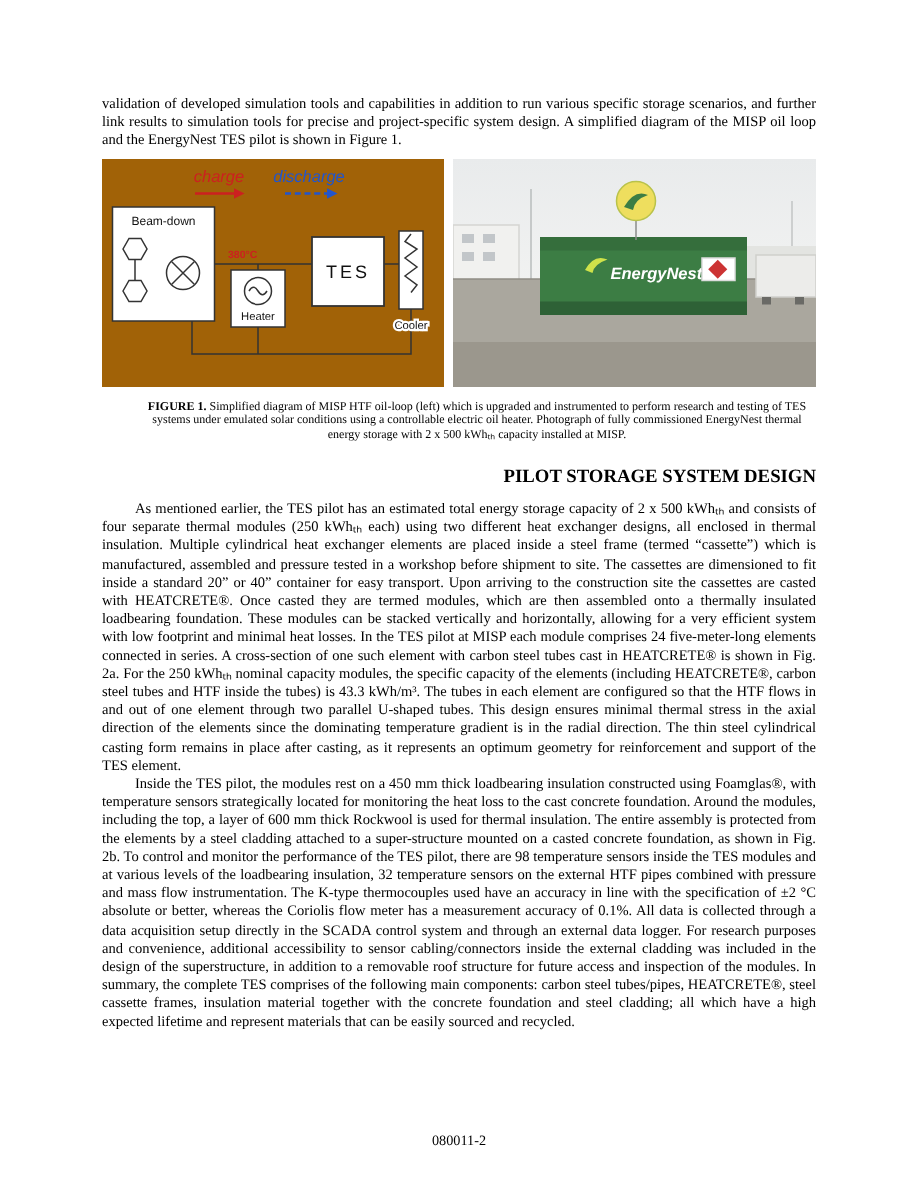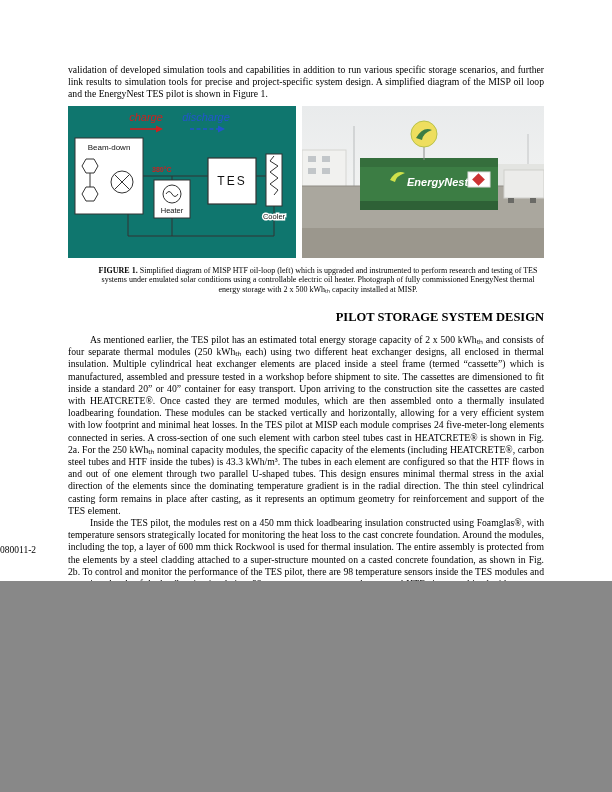--- a/index.html
+++ b/index.html
@@ -1,34 +1,34 @@
 <!DOCTYPE html>
 <html><head>
 <meta charset="utf-8">
 <style>
   * { margin:0; padding:0; box-sizing:border-box; }
   html,body { background:#888; }
   .page {
-    position:relative; width:612px; height:581px; margin:0 auto; background:#ffffff;
+    position:relative; width:612px; height:792px; margin:0 auto; background:#ffffff;
     font-family:"Liberation Serif", serif; color:#000;
     padding:64px 68px 0 68px; overflow:hidden;
   }
   .body-text { font-size:9.7px; line-height:12.2px; text-align:justify; text-indent:22px; }
   .no-indent { text-indent:0; }
   .figure-row { display:flex; gap:6px; margin-top:5px; height:152px; }
-  .diagram { width:228px; height:152px; background:#0f766e; }
+  .diagram { width:228px; height:152px; background:#a16207; }
   .photo { width:242px; height:152px; overflow:hidden; }
   .diagram svg, .photo svg { width:100%; height:100%; display:block; }
   .caption { margin-top:8px; font-size:8px; line-height:9.8px; text-align:center; padding:0 4px;margin-left:24px; }
   .caption-bold { font-weight:bold; }
   .section-heading {
     margin-top:15px; margin-bottom:9px; text-align:right;
     font-size:12.5px; font-weight:bold; font-family:"Liberation Serif", serif;
   }
-  .footer { position:absolute; bottom:26px; left:0; width:100%; font-size:9.5px; }
+  .footer { position:absolute; bottom:26px; left:0; width:100%; text-align:center; font-size:9.5px; }
 
   
   .charge-text   { fill:#cc2020; font:italic 11px "Liberation Sans", sans-serif; }
   .discharge-text{ fill:#2255cc; font:italic 11px "Liberation Sans", sans-serif; }
   .box-label { font:8px "Liberation Sans", sans-serif; fill:#111; }
   .small-label { font:7.5px "Liberation Sans", sans-serif; fill:#111; }
   .tes-label { font:12px "Liberation Sans", sans-serif; fill:#111; letter-spacing:2px; }
   .temp-label { fill:#cc2020; font:bold 7px "Liberation Sans", sans-serif; }
   .logo-text { fill:#ffffff; font:italic bold 11px "Liberation Sans", sans-serif; }
 </style>

